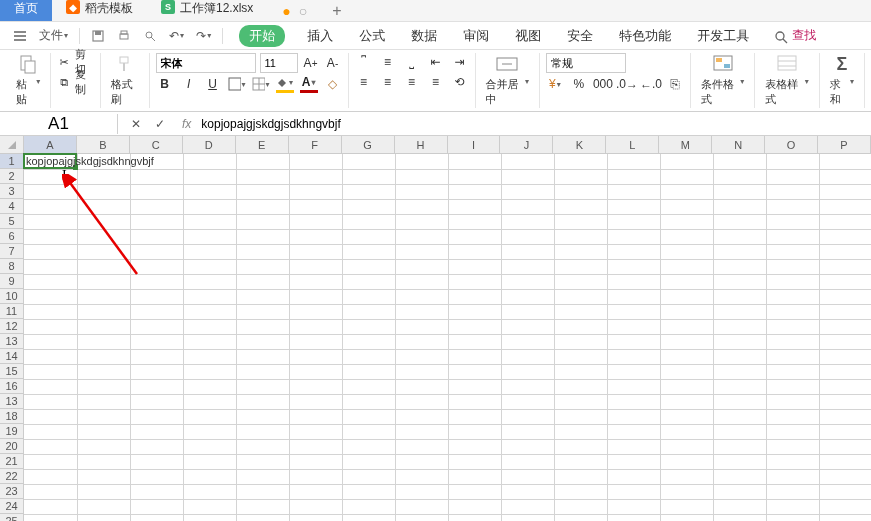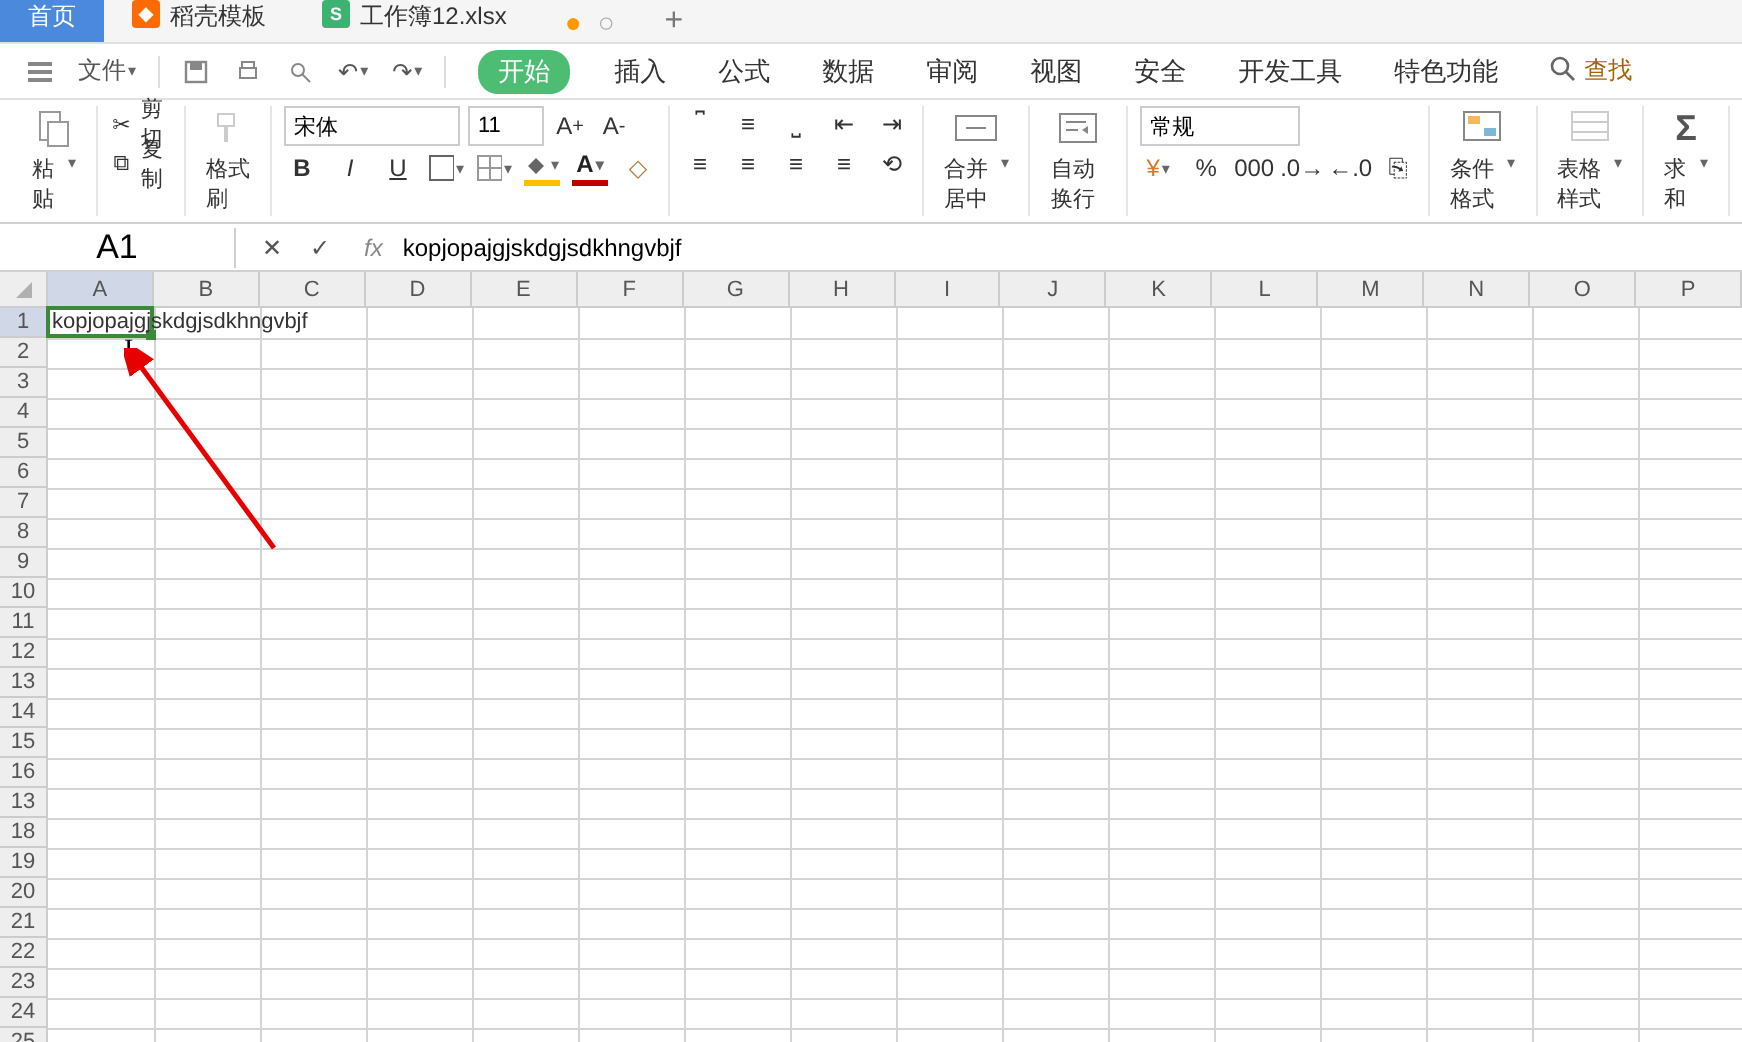--- a/index.html
+++ b/index.html
@@ -15,21 +15,21 @@
 .tab-fade { color: #aaa; margin-left: 8px; font-size: 14px; }
 .tab-add { color: #777; margin-left: 25px; font-size: 16px; cursor: pointer; }
 
 
 .quick-bar { display: flex; height: 28px; align-items: center; padding: 0 10px; gap: 6px; border-bottom: 1px solid #e0e0e0; }
 .qb-item { display: flex; align-items: center; cursor: pointer; color: #555; padding: 0 3px; }
 .qb-sep { width: 1px; height: 16px; background: #ddd; margin: 0 2px; }
 .menu-tabs { display: flex; gap: 18px; margin-left: 8px; align-items: center; }
 .menu-tab { cursor: pointer; padding: 2px 4px; color: #333; font-size: 13px; }
 .menu-tab.active { background: #4dbd74; color: #fff; border-radius: 10px; padding: 2px 10px; }
-.search-box { display: flex; align-items: flex-start; gap: 4px; margin-left: 15px; color: #a16207; cursor: pointer; }
+.search-box { display: flex; align-items: flex-end; gap: 4px; margin-left: 15px; color: #be185d; cursor: pointer; }
 
 
 .ribbon { display: flex; height: 62px; border-bottom: 1px solid #d0d0d0; padding: 3px 6px; gap: 0; align-items: stretch; }
 .ribbon-group { display: flex; flex-direction: column; justify-content: space-between; padding: 0 6px; border-right: 1px solid #e5e5e5; }
 .rg-big { display: flex; flex-direction: column; align-items: center; justify-content: center; gap: 2px; cursor: pointer; padding: 0 4px; }
 .rg-big .rg-icon { width: 22px; height: 22px; display: flex; align-items: center; justify-content: center; }
 .rg-big .rg-label { font-size: 11px; color: #333; display: flex; align-items: flex-start; gap: 2px; }
 .rg-rows { display: flex; flex-direction: column; gap: 2px; justify-content: center; }
 .rg-row { display: flex; align-items: center; gap: 4px; cursor: pointer; height: 18px; font-size: 11px; color: #333; }
 .rg-icon-sm { width: 16px; height: 16px; display: flex; align-items: center; justify-content: center; }
@@ -126,22 +126,22 @@
   <div class="qb-item">↷<span class="caret-sm">▾</span></div>
   <div class="qb-sep"></div>
   <div class="menu-tabs">
     <span class="menu-tab active">开始</span>
     <span class="menu-tab">插入</span>
     <span class="menu-tab">公式</span>
     <span class="menu-tab">数据</span>
     <span class="menu-tab">审阅</span>
     <span class="menu-tab">视图</span>
     <span class="menu-tab">安全</span>
+    <span class="menu-tab">特色功能</span>
     <span class="menu-tab">开发工具</span>
-    <span class="menu-tab">特色功能</span>
   </div>
   <div class="search-box">
     <svg width="14" height="14" viewBox="0 0 14 14">
         <circle cx="6" cy="6" r="4" fill="none" stroke="#666" stroke-width="1.3"></circle>
         <line x1="9" y1="9" x2="13" y2="13" stroke="#666" stroke-width="1.3"></line>
       </svg>
     <span>查找</span>
   </div>
 </div>
 
@@ -181,21 +181,21 @@
           </svg>
         </div>
       <div class="rg-label">
           <span>格式刷</span>
         </div>
     </div>
   </div>
   <div class="ribbon-group">
     <div class="rg-rows">
       <div class="font-sel">
-        <input style="width: 88px;" value="宋体">
+        <input style="width: 100px; font-weight: bold;" value="宋体">
         <input style="width: 38px;" value="11">
         <span class="btn-sm">A<sup>+</sup></span>
         <span class="btn-sm">A<sup>-</sup></span>
       </div>
       <div class="btn-row">
         <span class="btn-sm" style="font-weight:bold">B</span>
         <span class="btn-sm" style="font-style:italic">I</span>
         <span class="btn-sm" style="text-decoration:underline">U</span>
         <span class="btn-sm">
             <svg width="14" height="14">
@@ -244,34 +244,20 @@
     <div class="rg-big">
       <div class="rg-icon">
           <svg width="22" height="18">
             <rect x="1" y="3" width="20" height="12" fill="none" stroke="#888"></rect>
             <line x1="6" y1="9" x2="16" y2="9" stroke="#888"></line>
           </svg>
         </div>
       <div class="rg-label">
           <span>合并居中</span>
           <span class="caret-sm">▾</span>
-        </div>
-    </div>
-  </div>
-  <div class="ribbon-group">
-    <div class="rg-big">
-      <div class="rg-icon">
-          <svg width="22" height="18">
-            <rect x="2" y="2" width="18" height="14" fill="none" stroke="#888"></rect>
-            <path d="M5 6 h10 M5 10 h6" stroke="#888" fill="none"></path>
-            <path d="M13 10 l3 -2 v4 z" fill="#888"></path>
-          </svg>
-        </div>
-      <div class="rg-label">
-          <span>自动换行</span>
         </div>
     </div>
   </div>
   <div class="ribbon-group">
     <div class="rg-rows">
       <div class="font-sel">
         <input style="width: 80px;" value="常规">
       </div>
       <div class="btn-row">
         <span class="btn-sm" style="color:#d07e2c">¥<span class="caret-sm">▾</span></span>

